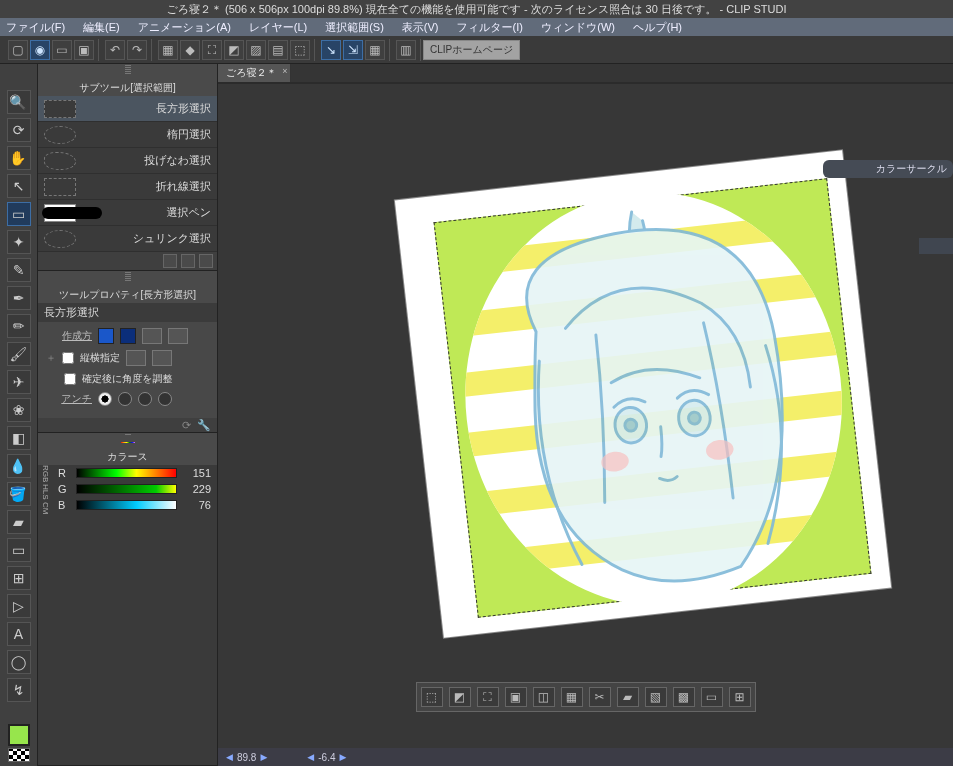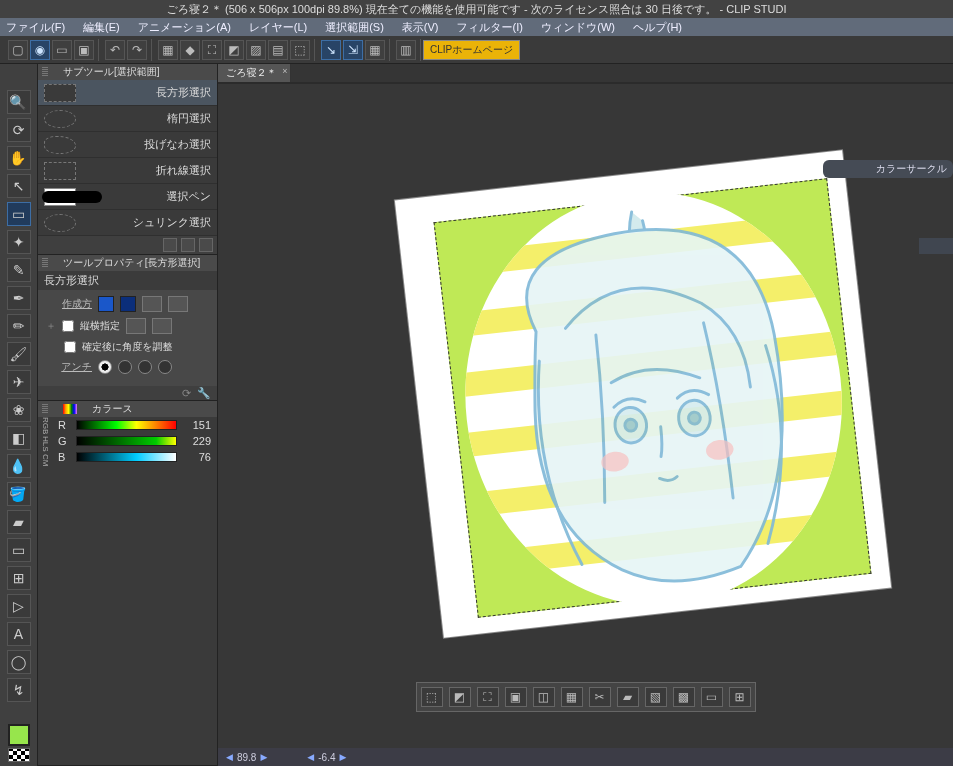--- a/index.html
+++ b/index.html
@@ -10,39 +10,39 @@
 
 
 .menubar { height: 18px; background: #616b7a; display: flex; align-items: center; padding: 0 6px; color: #eef; }
 .menubar span { margin-right: 18px; cursor: default; }
 
 
 .cmdbar { height: 28px; background: #3a3a3a; display: flex; align-items: center; padding: 0 4px; gap: 2px; border-bottom: 1px solid #222; }
 .cmdbar .grp { display:flex; gap:2px; padding:0 4px; border-right:1px solid #555; height:22px; align-items:center;}
 .cmdbar .btn { width: 20px; height: 20px; background: #3f3f3f; border:1px solid #555; display:flex;align-items:center;justify-content:center; color:#bbb; font-size:12px;}
 .cmdbar .btn.active { background:#284466; border-color:#3d6ea5; color:#cfe6ff;}
-.cmdbar .homepage { background:#eab308; color:#333; padding:2px 6px; font-size:10px; border:1px solid #888;}
+.cmdbar .homepage { background:#a3a3a3; color:#333; padding:2px 6px; font-size:10px; border:1px solid #888;}
 
 
 .doctabs { height: 18px; background:#353535; display:flex; }
 .doctab { background:#555; padding:2px 14px 2px 8px; color:#eee; font-size:10px; border-right:1px solid #333; position:relative;}
 .doctab .close { position:absolute; right:3px; top:2px; font-size:9px; color:#bbb;}
 
 
 .toolbox { position:absolute; left:0; top:64px; width:38px; bottom:0; background:#404040; display:flex; flex-direction:column; align-items:center; padding-top:26px; gap:4px; border-right:1px solid #222;}
 .toolbox .tool { width:24px; height:24px; background:#3a3a3a; border:1px solid #555; display:flex;align-items:center;justify-content:center; color:#ccc; font-size:14px;}
 .toolbox .tool.sel { background:#213b5c; border-color:#3d6ea5;}
 .toolbox .swatches { margin-top:auto; margin-bottom:4px;}
 .toolbox .fg { width:22px;height:22px; background:#97e54c; border:2px solid #222; margin-bottom:2px;}
 .toolbox .pat { width:22px;height:14px; background:repeating-conic-gradient(#000 0 25%, #fff 0 50%) 0/8px 8px; border:1px solid #666;}
 
 
 .leftpanels { position:absolute; left:38px; top:64px; width:180px; bottom:0; background:#3a3a3a; display:flex; flex-direction:column; border-right:1px solid #222;}
 .panel { border-bottom:1px solid #222; }
-.panel-hdr { height:16px; background:#4a4a4a; color:#ddd; font-size:10px; padding:1px 4px; display:flex;align-items:center; gap:15px;}
+.panel-hdr { height:32px; background:#4a4a4a; color:#ddd; font-size:10px; padding:1px 4px; display:flex;align-items:center; gap:7px;flex-direction:column;}
 .panel-hdr .grip{width:6px;height:10px;background:repeating-linear-gradient(#777,#777 1px,transparent 1px,transparent 2px);}
 
 .subtool-list .item { height:26px; display:flex; align-items:center; padding:0 6px; border-bottom:1px solid #2f2f2f; justify-content:flex-end; gap:6px;}
 .subtool-list .item .ic { width:32px; height:18px; background:#3a3a3a; border:1px dashed #777; flex:0 0 auto;}
 .subtool-list .item span { flex:1; text-align:right; color:#ddd;}
 .subtool-list .item.selgroup { background:#5a6a7d; font-weight:500; justify-content:flex-start;}
 .subtool-list .item.selgroup .ic{border:1px solid #9cf;}
 .subtool-list .item.active { background:#4b5560;}
 .subtool-list .item.pen .ic, .subtool-list .item.erase .ic { background:#fff; border:1px solid #888;}
 .subtool-list .item.pen .stroke, .subtool-list .item.erase .stroke{ width:60px;height:12px;background:#000; border-radius:8px; margin-left:-40px;}

